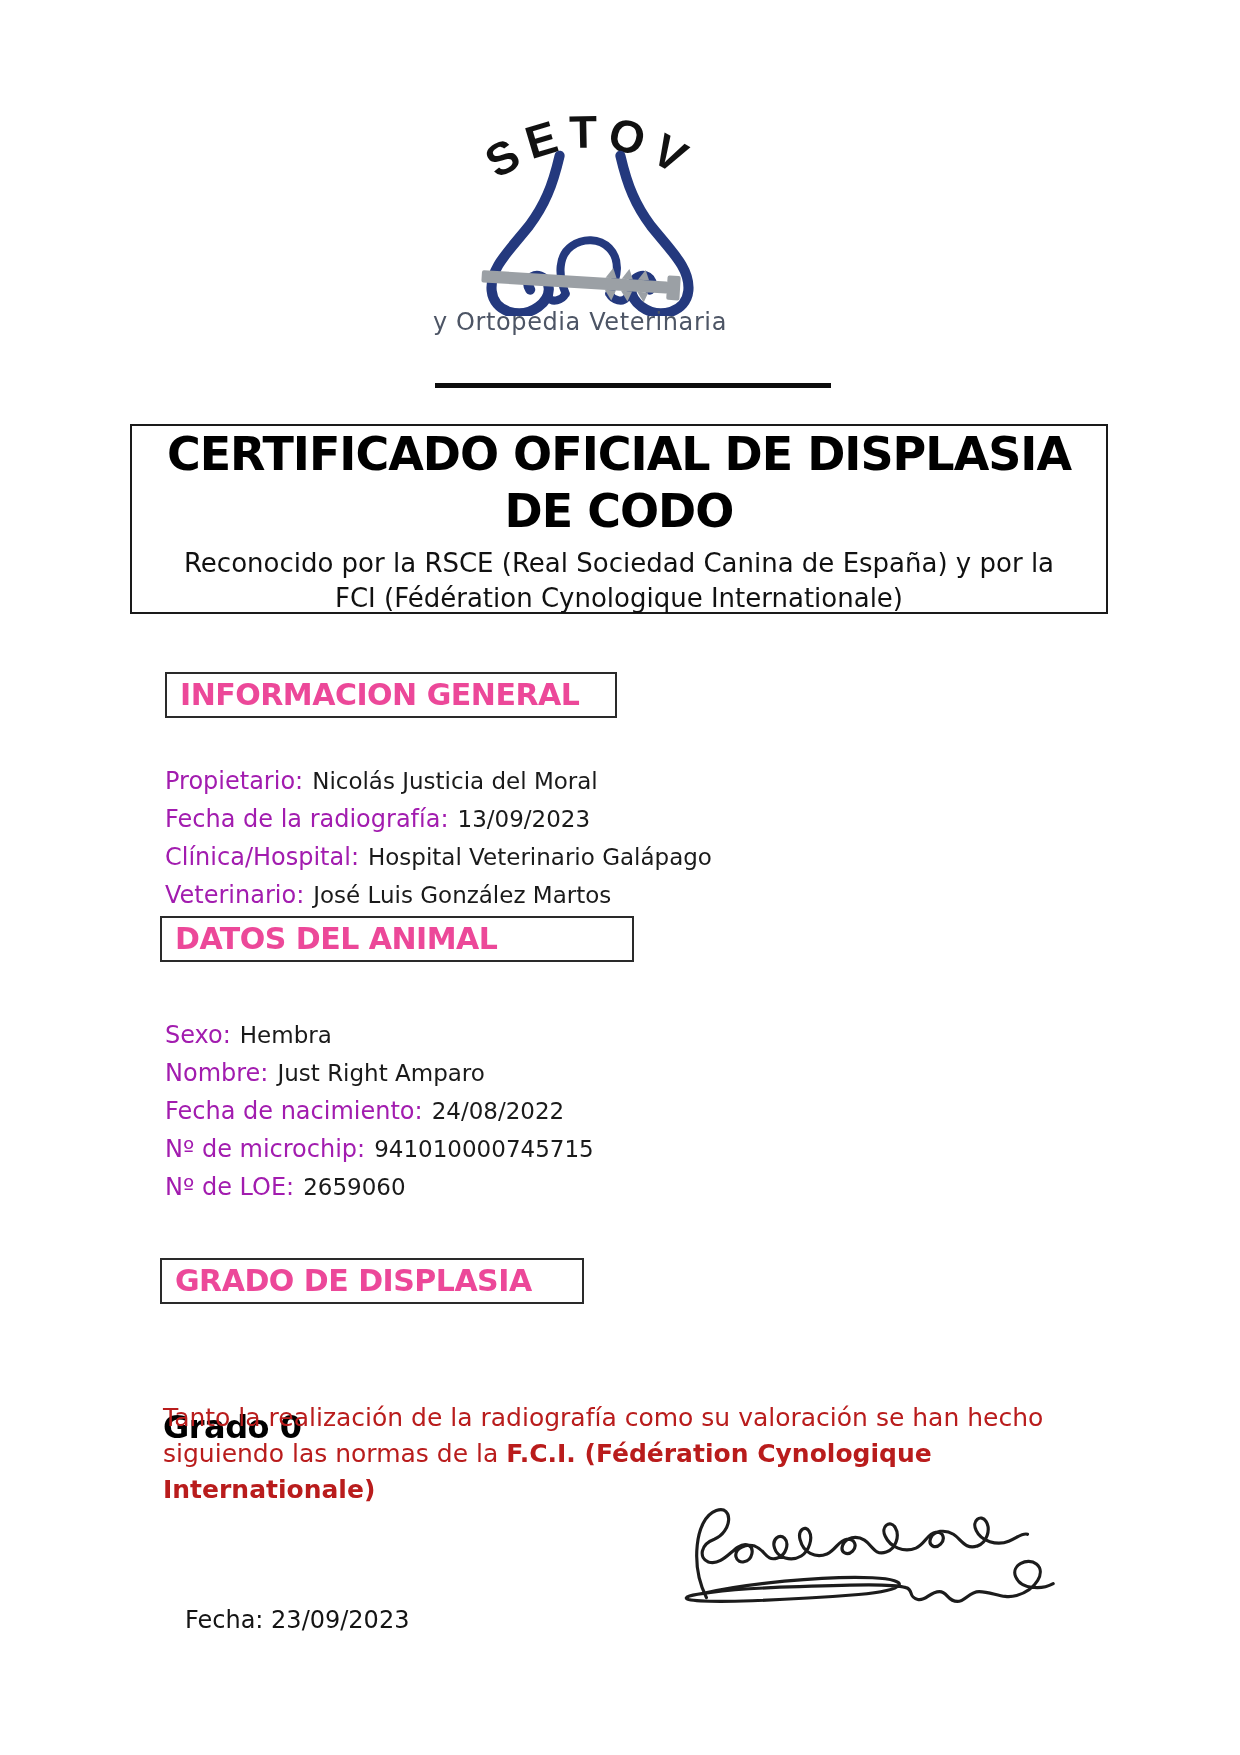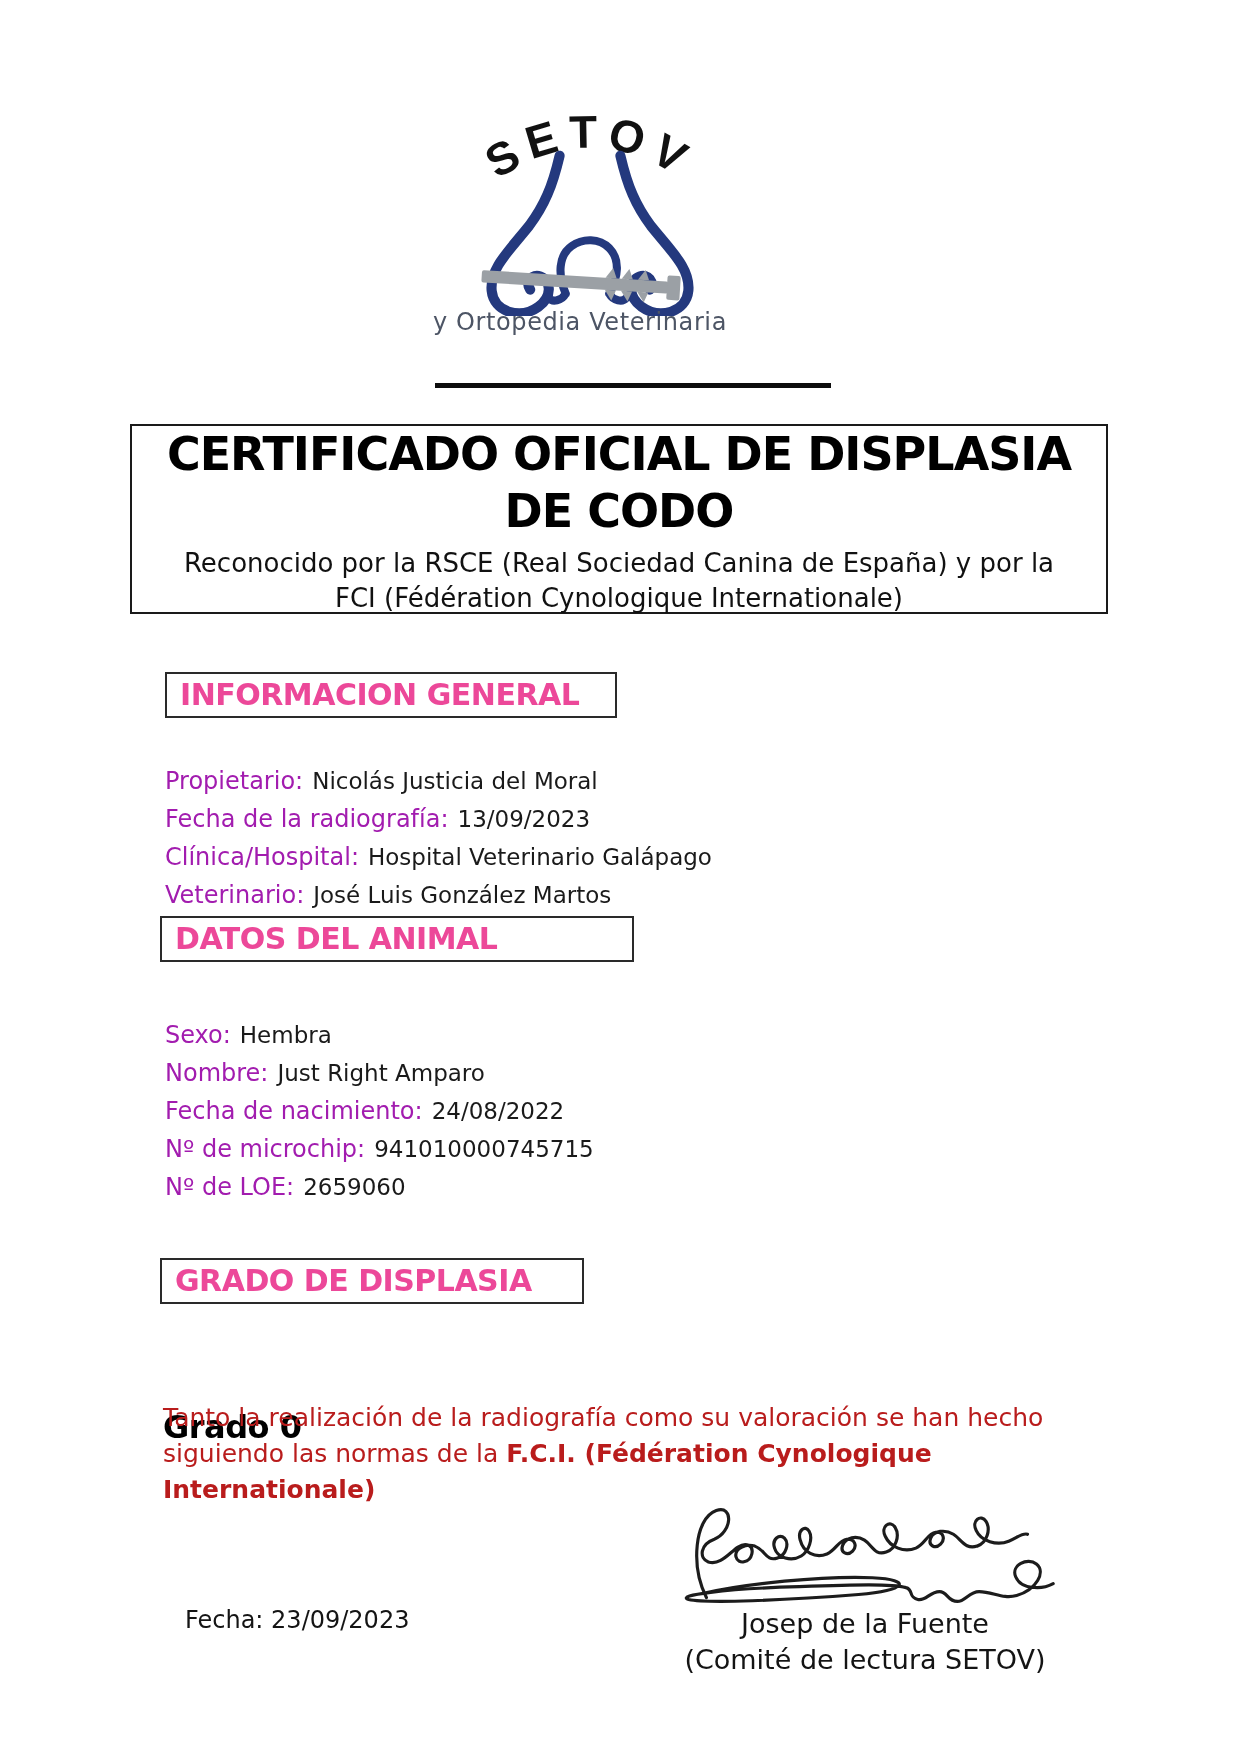--- a/index.html
+++ b/index.html
@@ -160,18 +160,14 @@
     <span>Tanto la realización de la radiografía como su valoración se han hecho siguiendo las normas de la </span><b>F.C.I. (Fédération Cynologique Internationale)</b>
   </div>
 
   <svg class="signature-svg" viewBox="0 0 420 120" aria-hidden="true">
     <path d="M 52,102 C 36,70 40,22 62,14 C 80,8 78,36 60,43 C 46,48 44,62 54,66 C 66,70 76,56 84,51 C 92,46 100,49 98,58 C 96,67 84,69 82,61 C 80,53 92,47 101,50 C 112,54 112,66 124,62 C 133,59 136,47 131,42 C 126,37 118,43 121,52 C 124,62 138,66 148,60 C 156,55 160,42 156,35 C 152,28 144,34 147,44 C 150,56 162,63 174,58 C 183,54 186,44 194,43 C 202,42 205,50 200,55 C 195,60 187,57 190,49 C 193,41 204,39 212,44 C 220,49 222,60 234,56 C 244,53 248,39 243,31 C 238,23 228,30 233,40 C 238,51 252,57 264,52 C 273,48 276,37 284,36 C 292,35 294,43 289,48 C 284,53 276,50 279,42 C 282,34 294,33 302,38 C 310,43 314,54 326,50 C 336,47 340,33 335,25 C 330,17 320,24 325,34 C 330,45 346,50 358,45 C 366,42 372,36 377,38" fill="none" stroke="#1c1c1c" stroke-width="3.2" stroke-linecap="round"></path>
     <path d="M 48,98 C 90,88 170,80 220,82 C 262,84 254,95 206,99 C 130,105 52,108 34,104 C 20,100 70,93 146,91 C 204,89 240,88 254,92 C 262,94 256,102 266,104 C 274,106 278,96 288,96 C 296,96 296,106 306,106 C 314,106 318,96 328,96 C 342,96 352,104 366,100 C 386,94 396,76 386,68 C 377,61 360,69 365,81 C 370,93 390,95 403,88" fill="none" stroke="#1c1c1c" stroke-width="3.2" stroke-linecap="round"></path>
   </svg>
 
   <div class="footer-date">Fecha: 23/09/2023</div>
 
-  <div class="signer-block">
-    <div>Josep de la Fuente</div>
-    <div>(Comité de lectura SETOV)</div>
-  </div>
 
 </div>
 
 </body></html>

